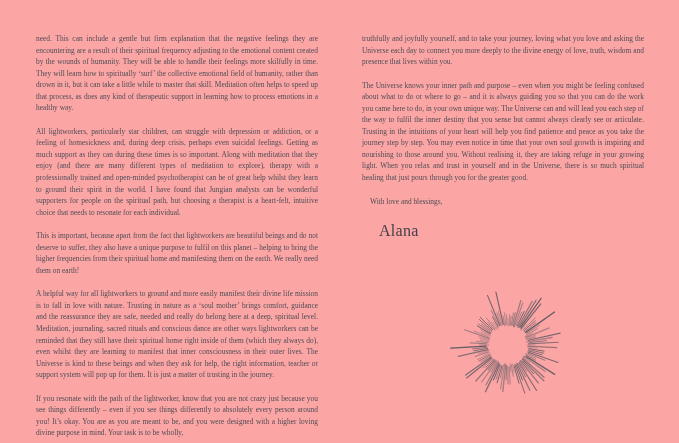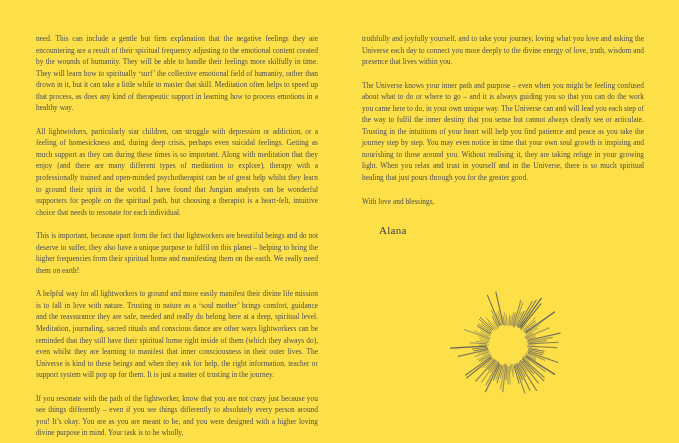--- a/index.html
+++ b/index.html
@@ -4,21 +4,21 @@
 <style>
   html, body {
     margin: 0;
     padding: 0;
     background: #ffffff;
   }
   .page-spread {
     position: relative;
     width: 679px;
     height: 443px;
-    background: #fde047;
+    background: #fca5a5;
     overflow: hidden;
     font-family: "Liberation Serif", "DejaVu Serif", serif;
   }
   .column {
     position: absolute;
     top: 33px;
     width: 282px;
     color: #4a4a52;
   }
   .column-left  { left: 36px; }
@@ -29,28 +29,28 @@
     font-size: 7.4px;
     line-height: 11.55px;
     text-align: justify;
     letter-spacing: 0.01px;
     color: #4d4d55;
     -webkit-font-smoothing: antialiased;
   }
   .para:last-child { margin-bottom: 12px; }
 
   .signoff {
-    margin: 0 0 0 0;
+    margin: 0 0 0 8px;
     font-size: 7.4px;
     line-height: 11.55px;
     color: #4d4d55;
   }
   .signature {
     margin: 17px 0 0 17px;
-    font-size: 11px;
+    font-size: 16px;
     line-height: 13px;
     color: #42424a;
     letter-spacing: 0.3px;
   }
 
   .sunburst {
     position: absolute;
     left: 443px;
     top: 280px;
     width: 130px;

